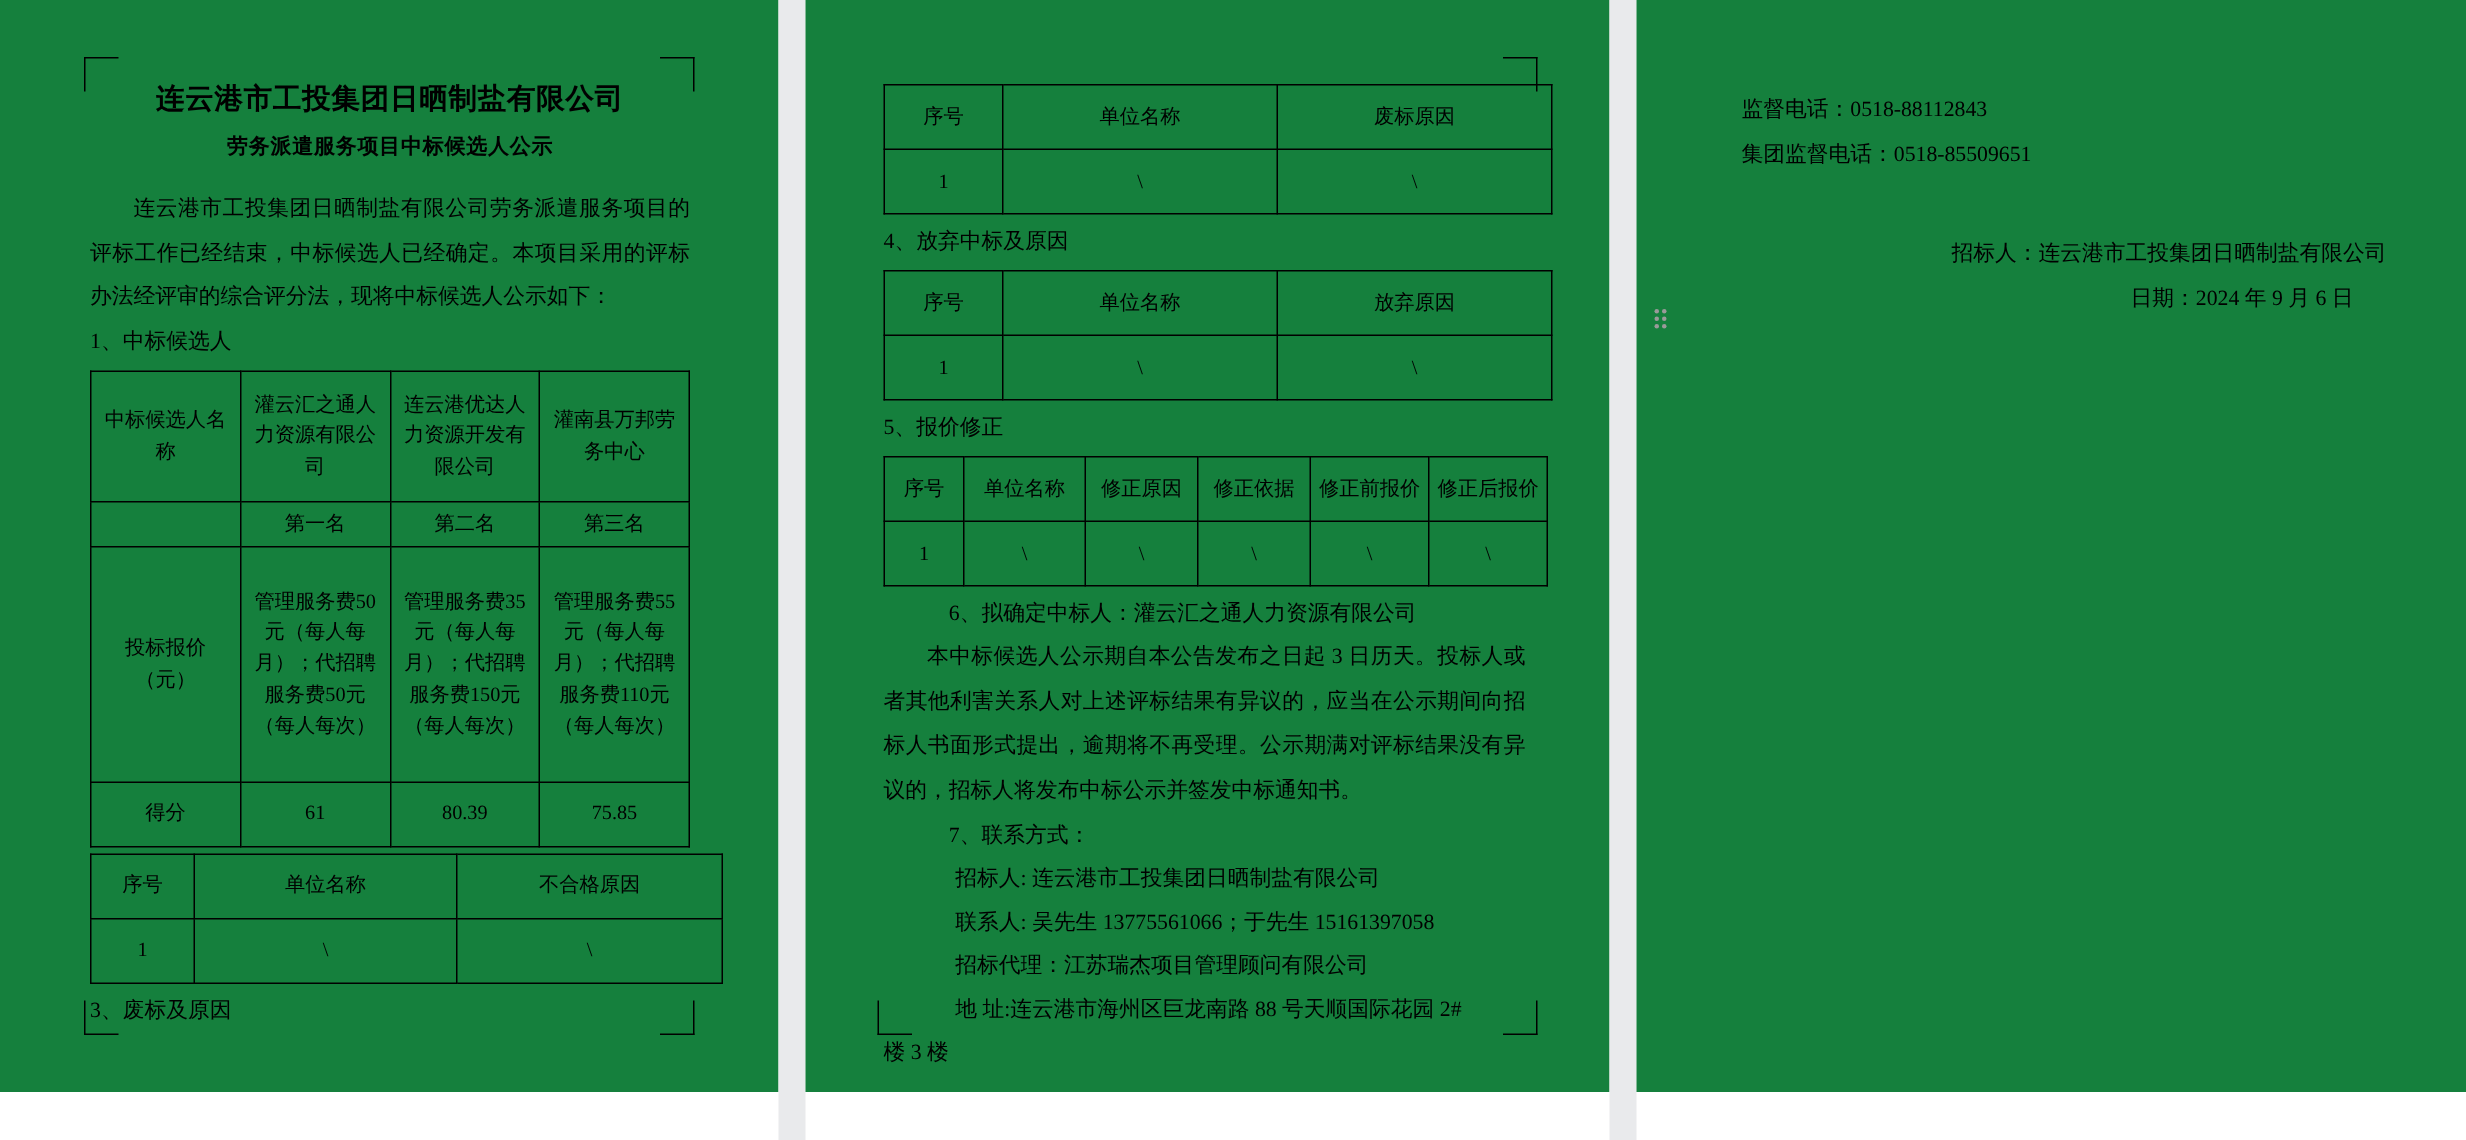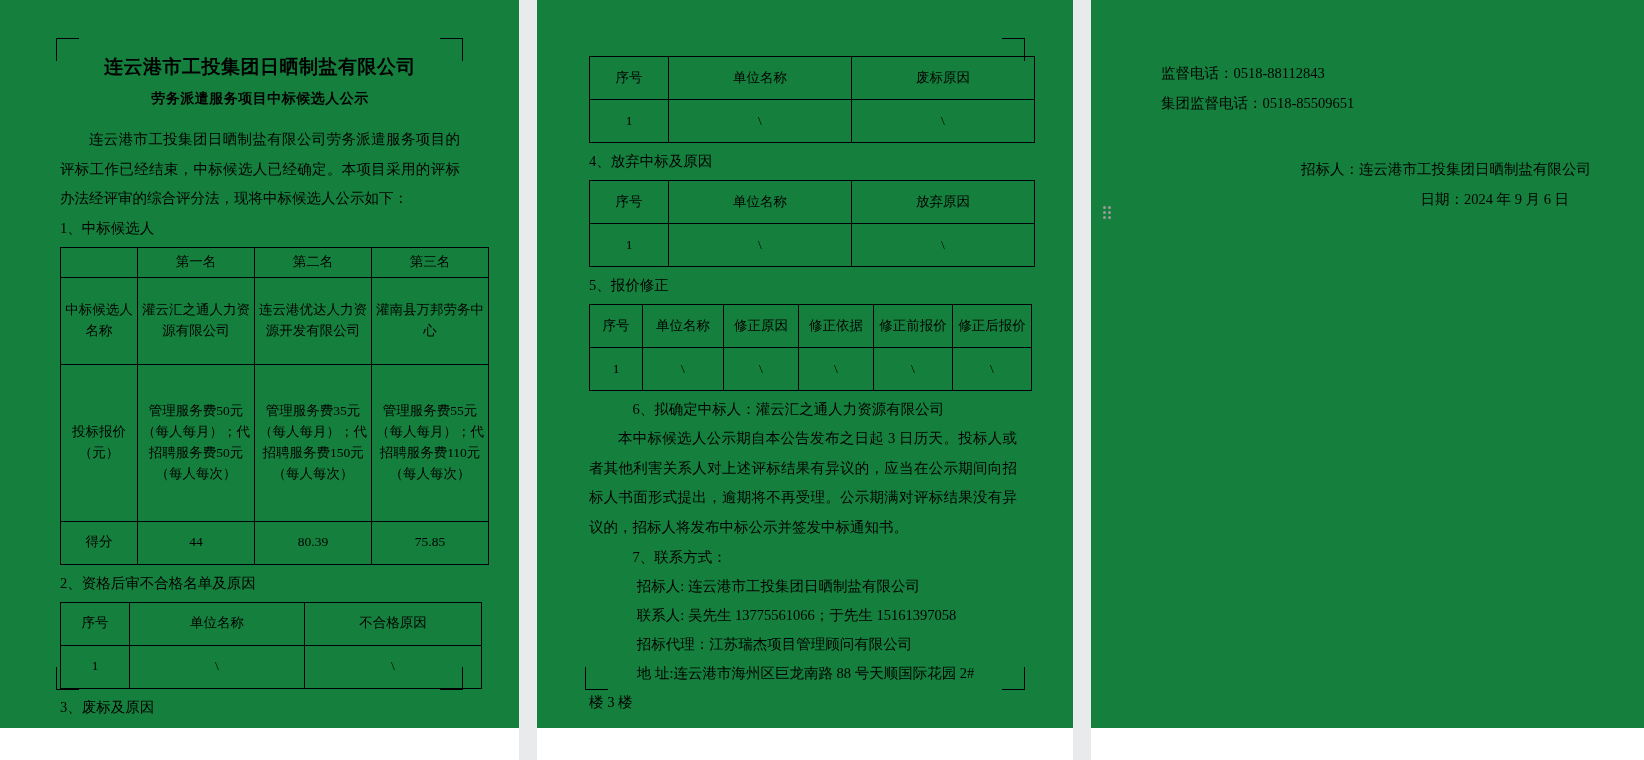--- a/index.html
+++ b/index.html
@@ -159,47 +159,46 @@
       <h1 class="title">连云港市工投集团日晒制盐有限公司</h1>
       <h2 class="title2">劳务派遣服务项目中标候选人公示</h2>
 
       <p class="para">连云港市工投集团日晒制盐有限公司劳务派遣服务项目的评标工作已经结束，中标候选人已经确定。本项目采用的评标办法经评审的综合评分法，现将中标候选人公示如下：</p>
 
       <p class="sec">1、中标候选人</p>
 
       <table class="grid t-main">
         <tbody>
             <tr>
+          <td style="height:78px;">中标候选人名称</td>
+          <td>灌云汇之通人力资源有限公司</td>
+          <td>连云港优达人力资源开发有限公司</td>
+          <td>灌南县万邦劳务中心</td>
+        </tr>
+        <tr>
           <td style="width:70px;"></td>
           <td style="width:110px;">第一名</td>
           <td style="width:110px;">第二名</td>
           <td style="width:110px;">第三名</td>
         </tr>
         <tr>
-          <td style="height:78px;">中标候选人名称</td>
-          <td>灌云汇之通人力资源有限公司</td>
-          <td>连云港优达人力资源开发有限公司</td>
-          <td>灌南县万邦劳务中心</td>
-        </tr>
-        <tr>
           <td style="height:148px;">投标报价（元）</td>
           <td>管理服务费50元（每人每月）；代招聘服务费50元（每人每次）</td>
           <td>管理服务费35元（每人每月）；代招聘服务费150元（每人每次）</td>
           <td>管理服务费55元（每人每月）；代招聘服务费110元（每人每次）</td>
         </tr>
         <tr>
           <td class="tall">得分</td>
-          <td>44</td>
+          <td>61</td>
           <td>80.39</td>
           <td>75.85</td>
         </tr>
       </tbody>
         </table>
 
-      <p class="sec">2、资格后审不合格名单及原因</p>
 
       <table class="grid t-small">
         <tbody>
             <tr>
           <td class="tall" style="width:62px;">序号</td>
           <td style="width:168px;">单位名称</td>
           <td style="width:170px;">不合格原因</td>
         </tr>
         <tr>
           <td class="tall">1</td>

